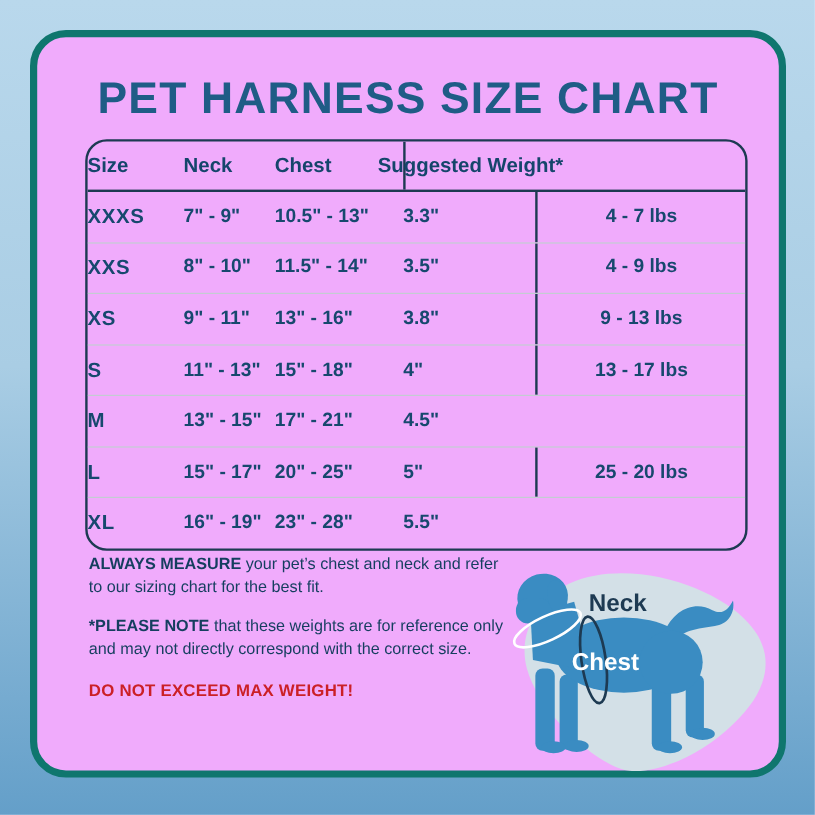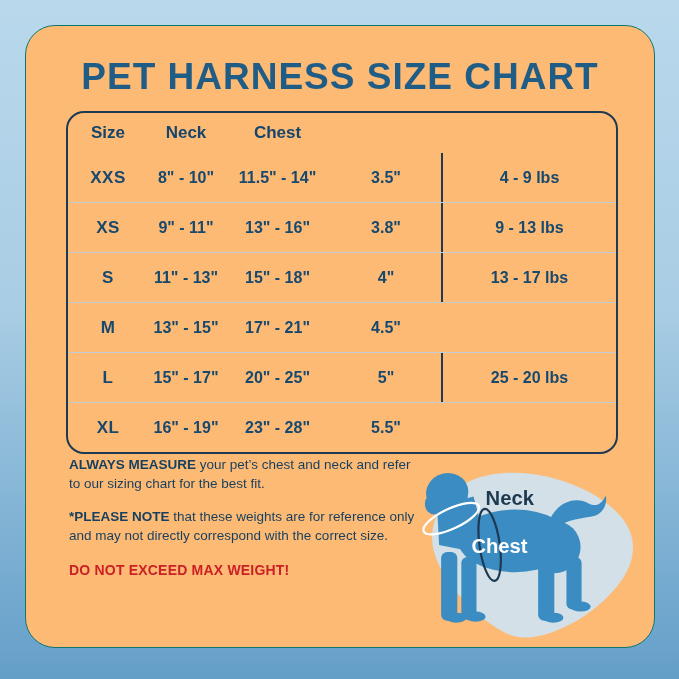--- a/index.html
+++ b/index.html
@@ -3,41 +3,41 @@
 <meta charset="utf-8">
 <style>
   html,body{margin:0;padding:0;}
   body{
     width:679px;height:679px;overflow:hidden;position:relative;
     font-family:"Liberation Sans",sans-serif;
     background:linear-gradient(180deg,#b9d8ec 0%,#a9cde4 45%,#649fc9 100%);
   }
   .card{
     position:absolute;left:25px;top:25px;width:630px;height:623px;
-    box-sizing:border-box;background:#fdba74;
-    border:1px solid #0f766e;border-radius:30px;
+    box-sizing:border-box;background:#f0abfc;
+    border:6px solid #0f766e;border-radius:30px;
   }
   .title{
     position:absolute;left:0;right:0;top:30px;text-align:center;
     font-size:37px;font-weight:bold;letter-spacing:1px;color:#1f5c86;
   }
   .size-table{
     position:absolute;left:40px;top:85px;width:552px;height:343px;
     box-sizing:border-box;border:2.5px solid #1d3a52;border-radius:18px;
     overflow:hidden;display:flex;flex-direction:column;
   }
   .t-row{
     display:grid;grid-template-columns:80px 76px 107px 110px 1fr;
     flex:1;align-items:center;
   }
   .t-row.header{flex:0 0 40px;}
   .t-row.data-first{border-top:2.5px solid #1d3a52;}
   .t-row.data + .t-row.data{border-top:1.5px solid #c3ccd2;}
   .cell{
-    text-align:center;font-size:16px;font-weight:bold;color:#17486e;
+    font-size:16px;font-weight:bold;color:#17486e;
     white-space:nowrap;
   }
   .header .cell{font-size:17px;color:#15456b;}
   .cell.size-cell{font-size:17px;letter-spacing:.5px;}
   .cell.weight-cell{align-self:stretch;display:flex;align-items:center;justify-content:center;
     border-left:2.5px solid #1d3a52;}
   .notes{
     position:absolute;left:43px;top:430px;width:352px;color:#153e5f;
     font-size:13.5px;line-height:1.38;
   }
@@ -51,22 +51,30 @@
 
 <div class="card">
 
   <div class="title">PET HARNESS SIZE CHART</div>
 
   <div class="size-table">
     <div class="t-row header">
       <div class="cell">Size</div>
       <div class="cell">Neck</div>
       <div class="cell">Chest</div>
+      <div class="cell weight-cell">Suggested Weight*</div>
     </div>
 
+    <div class="t-row data data-first">
+      <div class="cell size-cell">XXXS</div>
+      <div class="cell">7" - 9"</div>
+      <div class="cell">10.5" - 13"</div>
+      <div class="cell">3.3"</div>
+      <div class="cell weight-cell">4 - 7 lbs</div>
+    </div>
     <div class="t-row data">
       <div class="cell size-cell">XXS</div>
       <div class="cell">8" - 10"</div>
       <div class="cell">11.5" - 14"</div>
       <div class="cell">3.5"</div>
       <div class="cell weight-cell">4 - 9 lbs</div>
     </div>
     <div class="t-row data">
       <div class="cell size-cell">XS</div>
       <div class="cell">9" - 11"</div>

